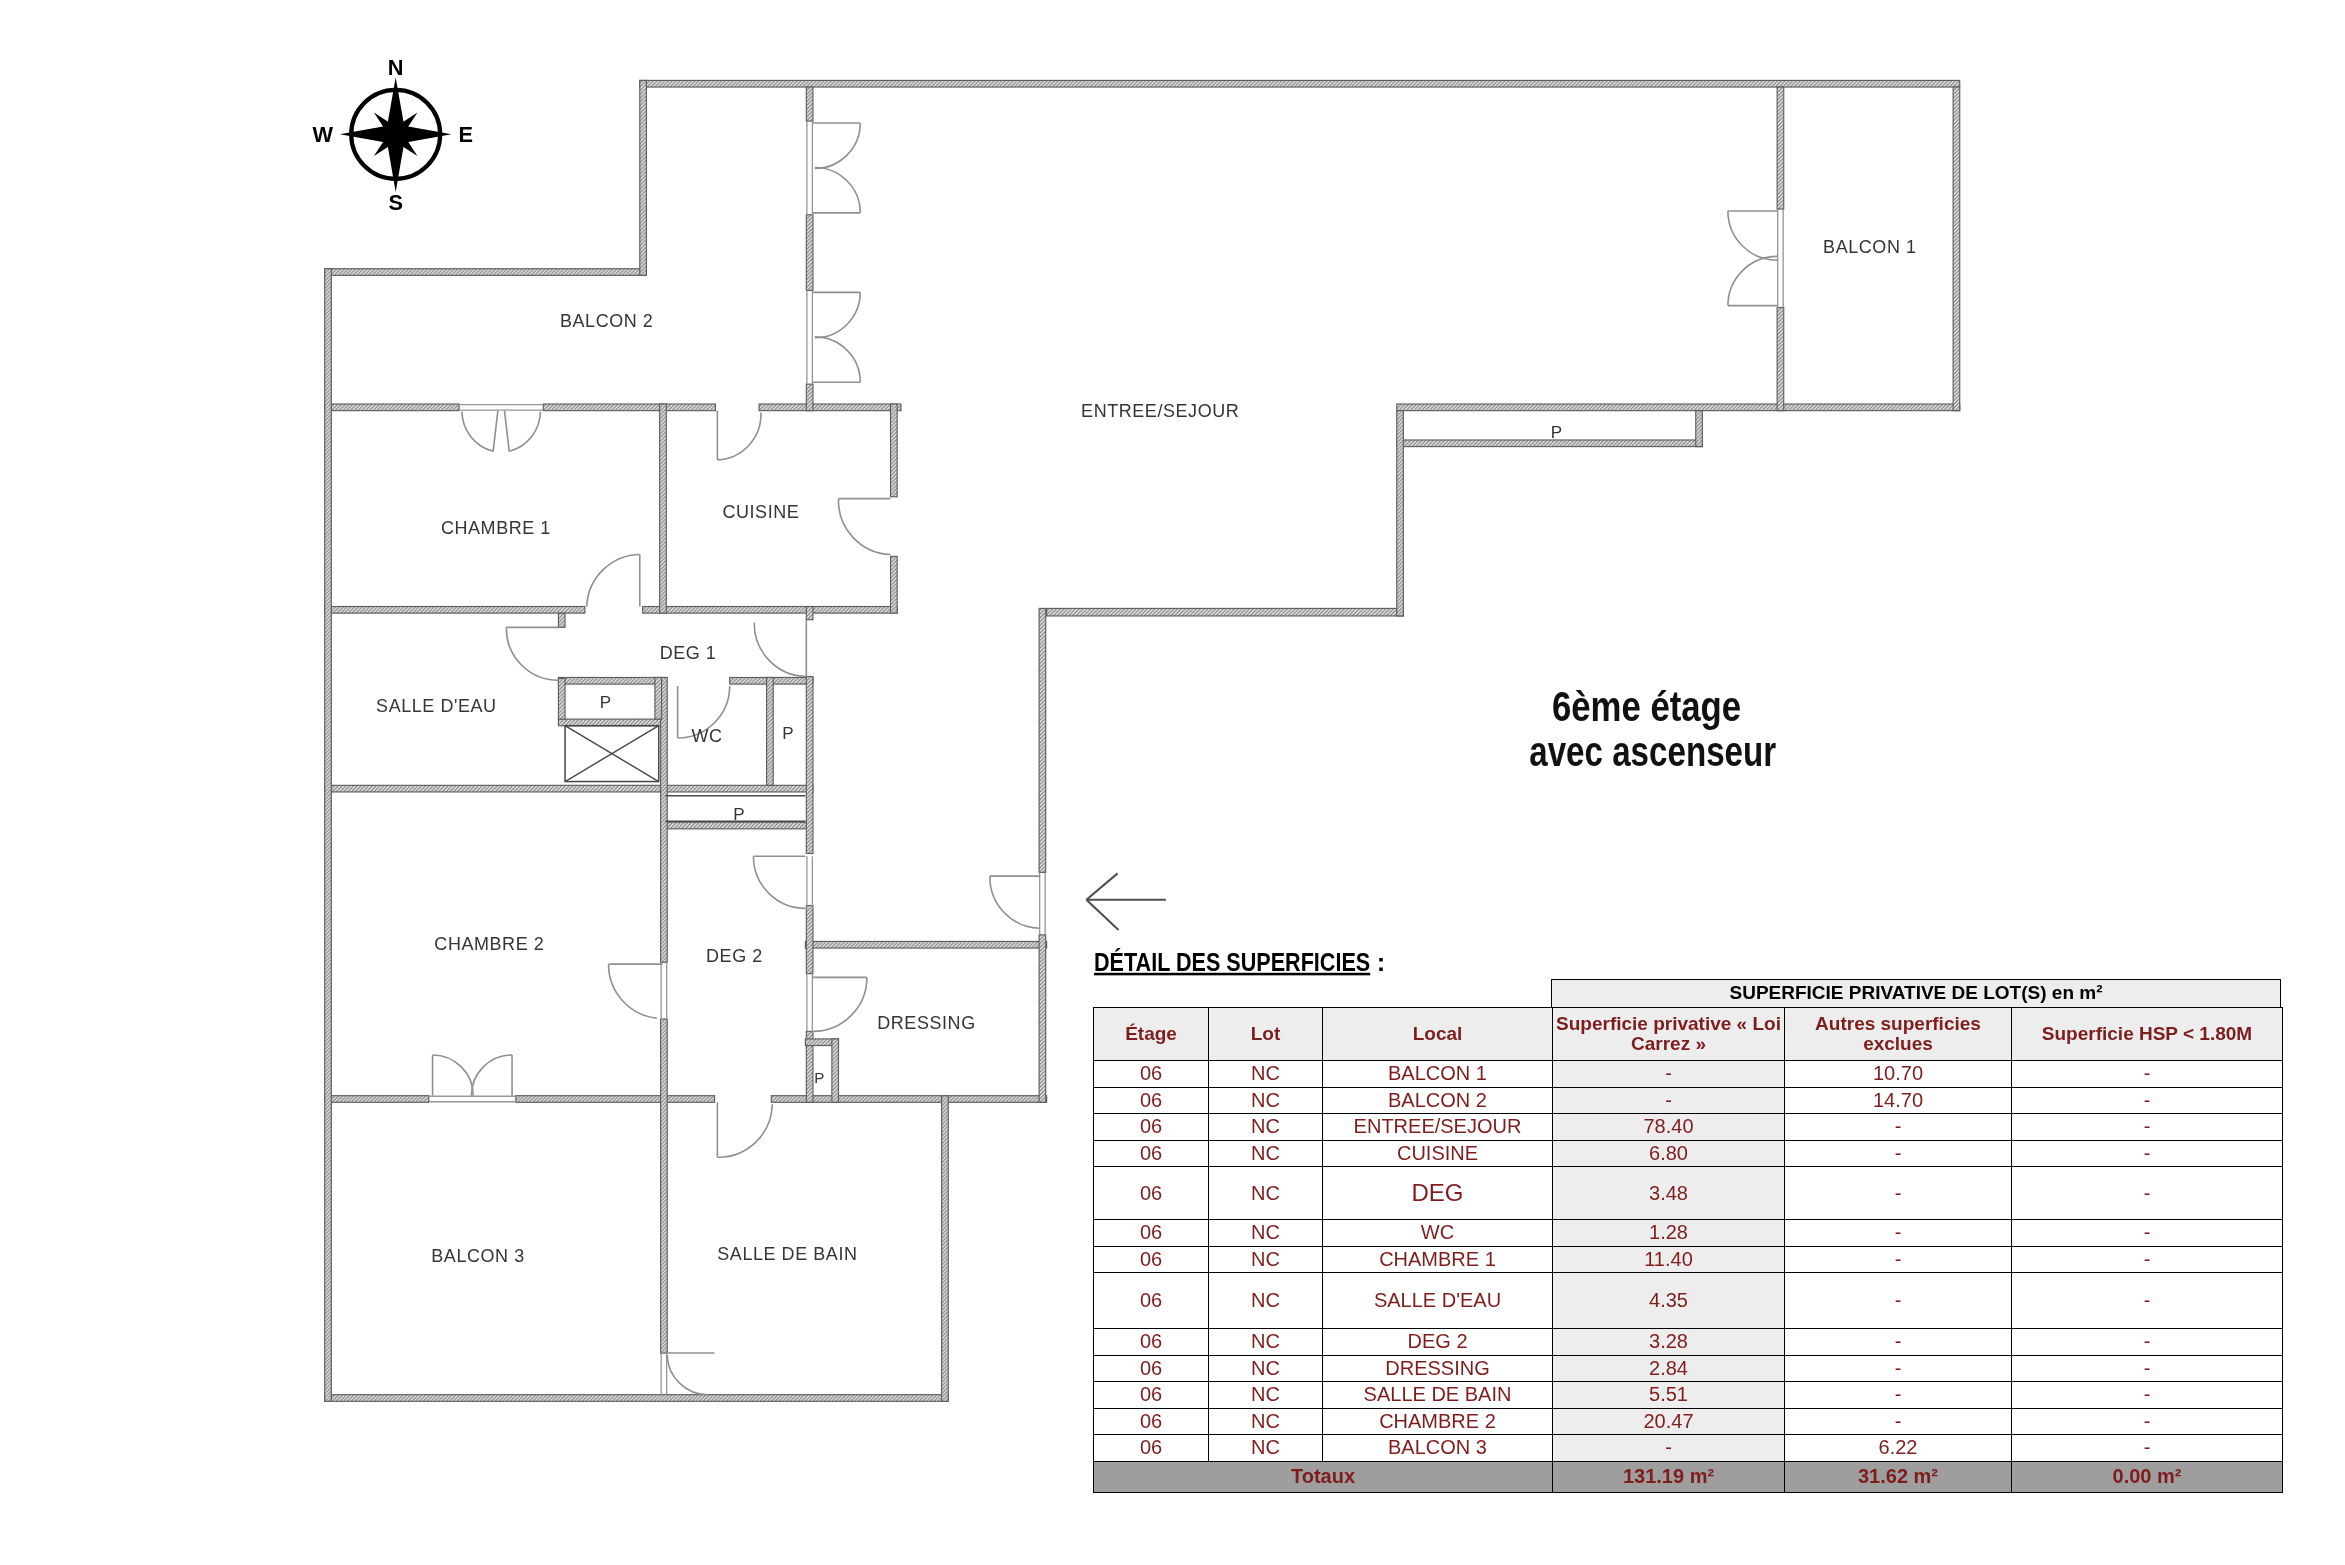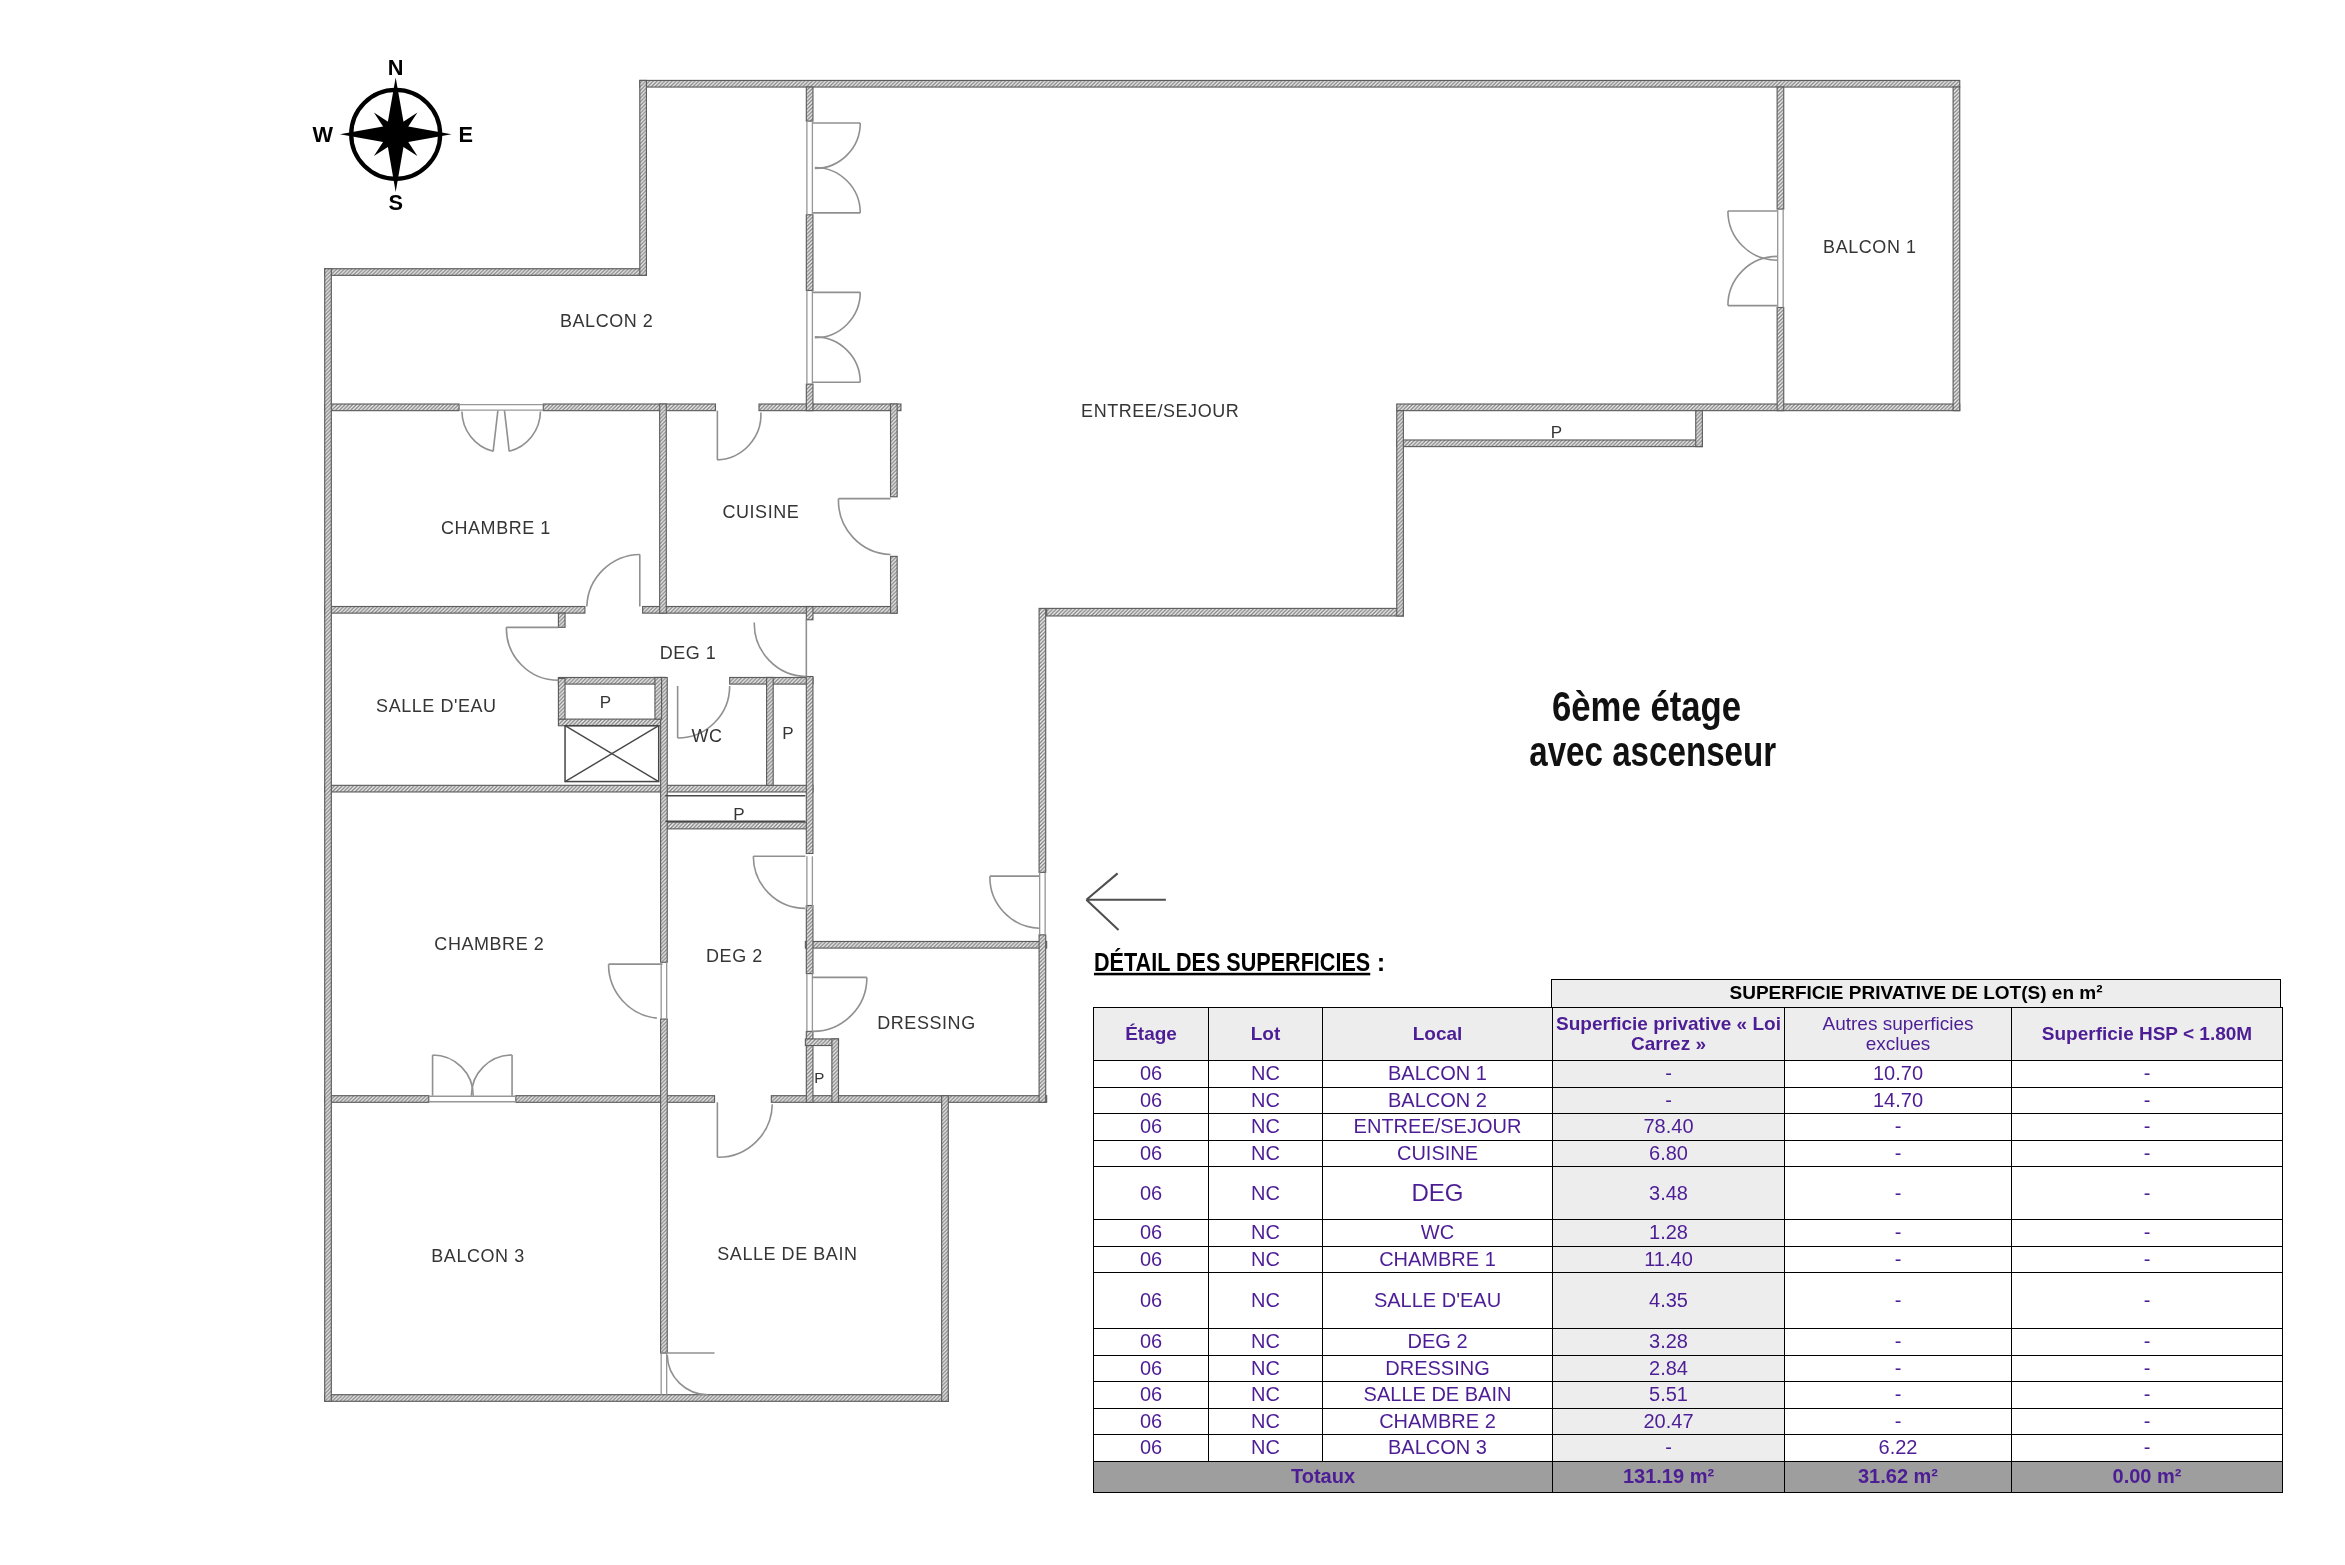--- a/index.html
+++ b/index.html
@@ -158,36 +158,36 @@
 <text x="492" y="150" font-family="Liberation Sans, sans-serif" font-size="23px" font-weight="bold" fill="#000" text-anchor="middle">E</text>
 <g stroke="#4f4f4f" stroke-width="2.2" fill="none">
           <path d="M1232,951 L1148,951 M1148,951 L1181,923 M1148,951 L1182,983"></path>
         </g>
 <text x="1640" y="762" font-family="Liberation Sans, sans-serif" font-size="44px" font-weight="bold" fill="#111" textLength="200" lengthAdjust="spacingAndGlyphs">6ème étage</text>
 <text x="1616" y="810" font-family="Liberation Sans, sans-serif" font-size="44px" font-weight="bold" fill="#111" textLength="261" lengthAdjust="spacingAndGlyphs">avec ascenseur</text>
 <text x="1156" y="1026" font-family="Liberation Sans, sans-serif" font-size="27px" font-weight="bold" fill="#000" text-decoration="underline" textLength="292" lengthAdjust="spacingAndGlyphs">DÉTAIL DES SUPERFICIES</text>
 <text x="1455" y="1026" font-family="Liberation Sans, sans-serif" font-size="27px" font-weight="bold" fill="#000">:</text>
 </svg></div>
 <div style="position:absolute;left:1551px;top:979px;width:730px;height:30px;background:#ededed;border:1.9px solid #000;box-sizing:border-box;font:bold 19px/26.5px 'Liberation Sans',sans-serif;text-align:center;color:#000;">SUPERFICIE PRIVATIVE DE LOT(S) en m²</div>
-<table style="position:absolute;left:1093px;top:1007px;border-collapse:collapse;table-layout:fixed;font-family:'Liberation Sans',sans-serif;color:#4c1d95;">
+<table style="position:absolute;left:1093px;top:1007px;border-collapse:collapse;table-layout:fixed;font-family:'Liberation Sans',sans-serif;color:#7f1d1d;">
 <colgroup>
         <col style="width:115px">
         <col style="width:114px">
         <col style="width:230px">
         <col style="width:232px">
         <col style="width:227px">
         <col style="width:271px">
       </colgroup>
 <tbody>
         <tr style="height:45px;">
           <td style="border:1.9px solid #000;background:#ededed;font-weight:bold;text-align:center;padding:0;font-size:19px;line-height:20px;">Étage</td>
           <td style="border:1.9px solid #000;background:#ededed;font-weight:bold;text-align:center;padding:0;font-size:19px;line-height:20px;">Lot</td>
           <td style="border:1.9px solid #000;background:#ededed;font-weight:bold;text-align:center;padding:16px;font-size:19px;line-height:20px;">Local</td>
           <td style="border:1.9px solid #000;background:#ededed;font-weight:bold;text-align:center;padding:0;font-size:19px;line-height:20px;"><span style="white-space:nowrap">Superficie privative «&nbsp;Loi</span><br>Carrez&nbsp;»</td>
-          <td style="border:1.9px solid #000;background:#ededed;font-weight:normal;text-align:center;padding:0;font-size:19px;line-height:20px;">Autres superficies<br>exclues</td>
+          <td style="border:1.9px solid #000;background:#ededed;font-weight:bold;text-align:center;padding:0;font-size:19px;line-height:20px;">Autres superficies<br>exclues</td>
           <td style="border:1.9px solid #000;background:#ededed;font-weight:bold;text-align:center;padding:0;font-size:19px;line-height:20px;">Superficie HSP &lt; 1.80M</td>
         </tr>
 <tr style="height:26.5px;">
           <td style="border:1.9px solid #000;text-align:center;padding:0;font-size:20px;">06</td>
           <td style="border:1.9px solid #000;text-align:center;padding:0;font-size:20px;">NC</td>
           <td style="border:1.9px solid #000;text-align:center;padding:0;font-size:20px;">BALCON 1</td>
           <td style="border:1.9px solid #000;text-align:center;padding:0;font-size:20px;background:#ededed;">-</td>
           <td style="border:1.9px solid #000;text-align:center;padding:0;font-size:20px;">10.70</td>
           <td style="border:1.9px solid #000;text-align:center;padding:0;font-size:20px;">-</td>
         </tr>

